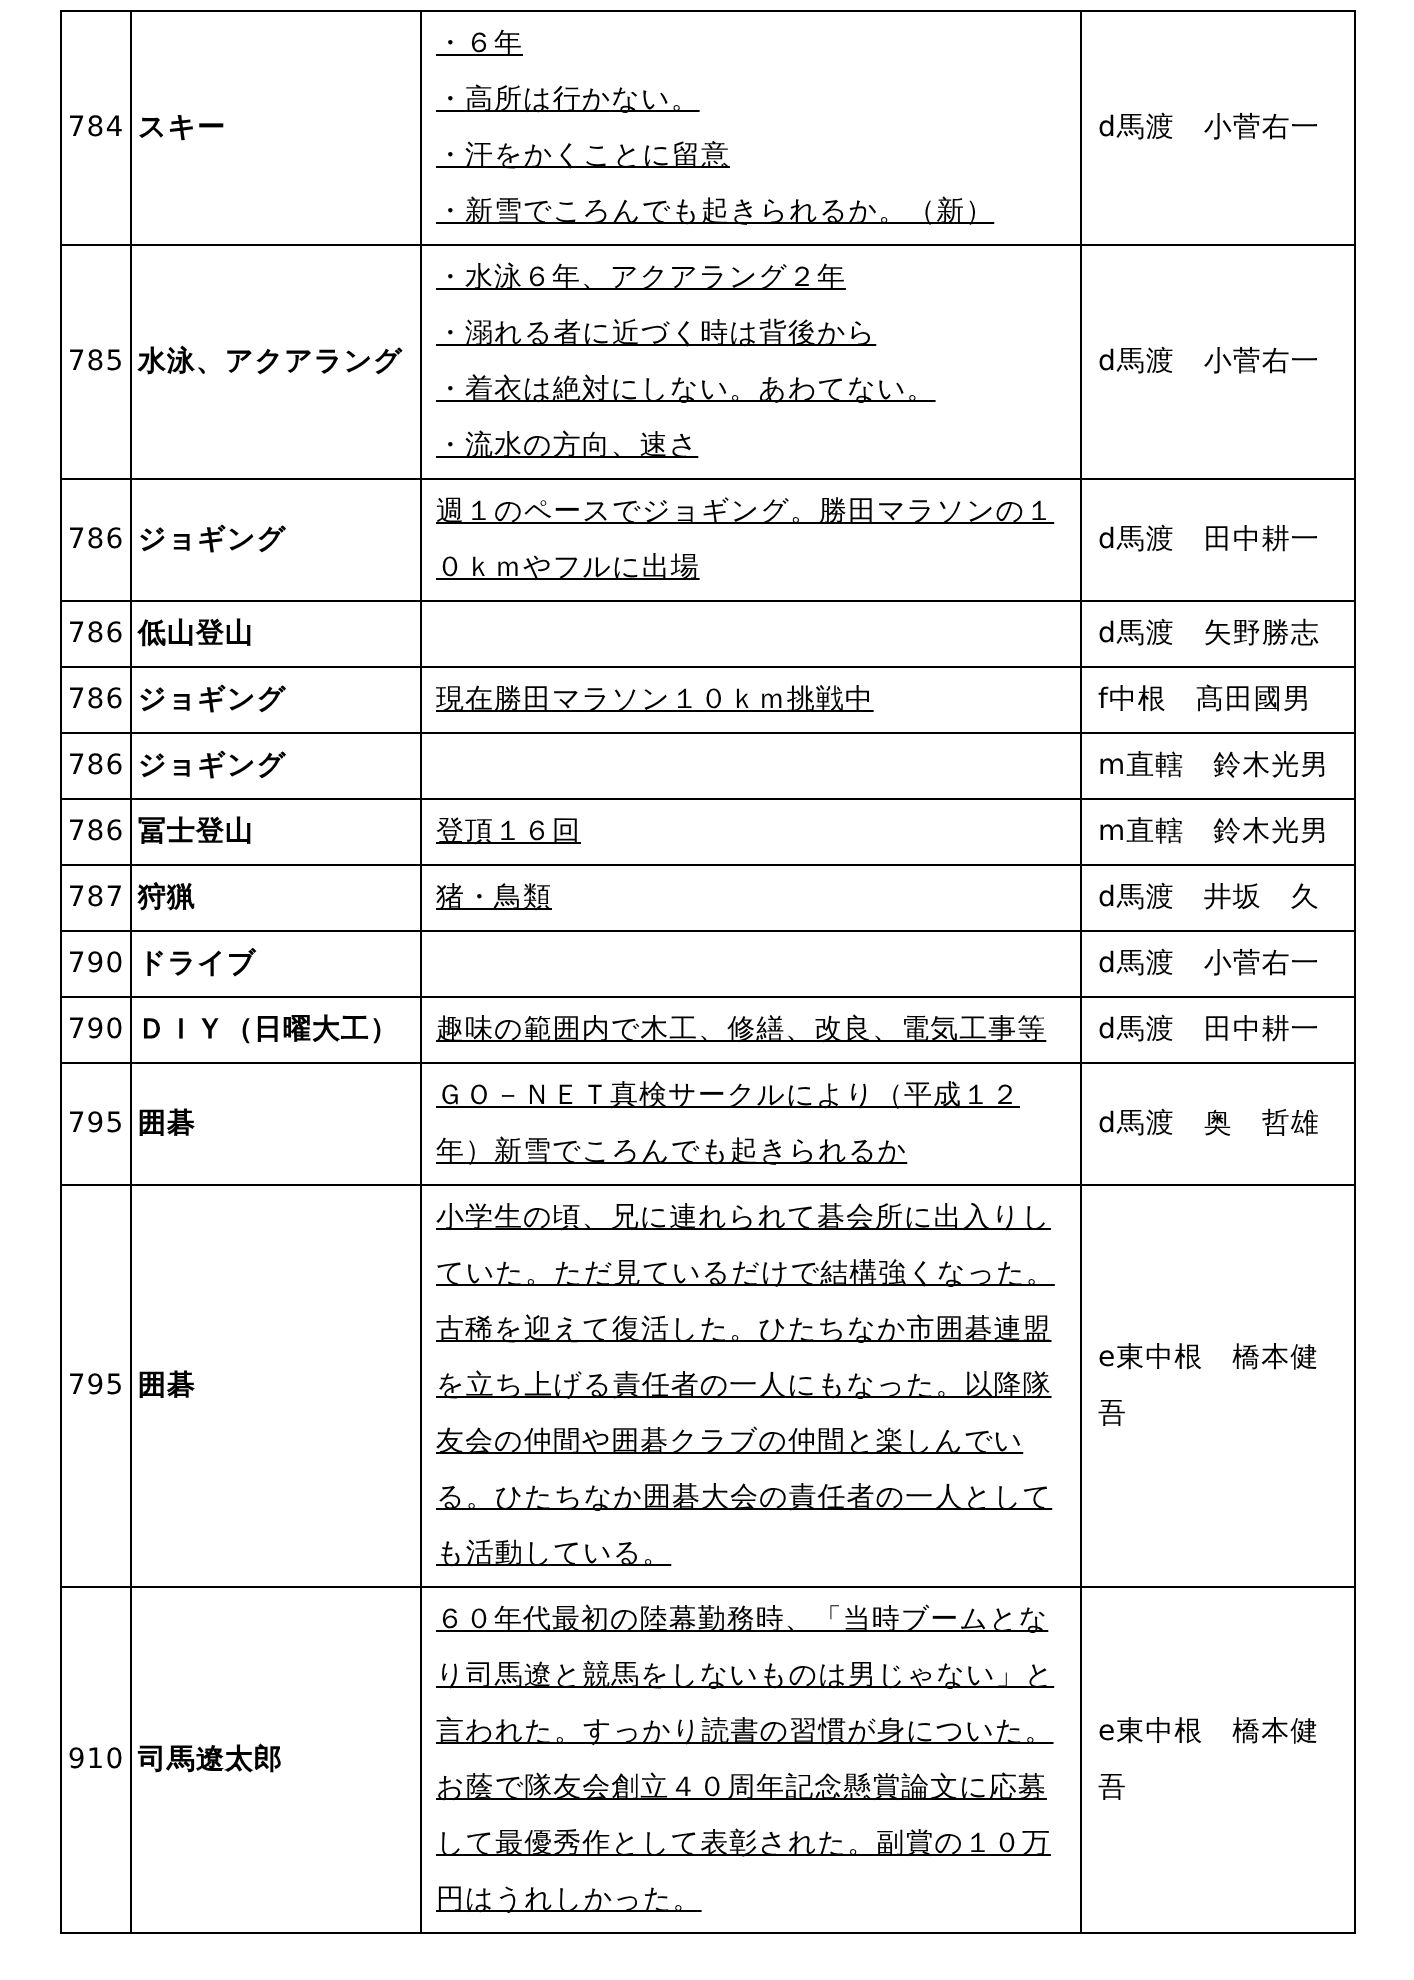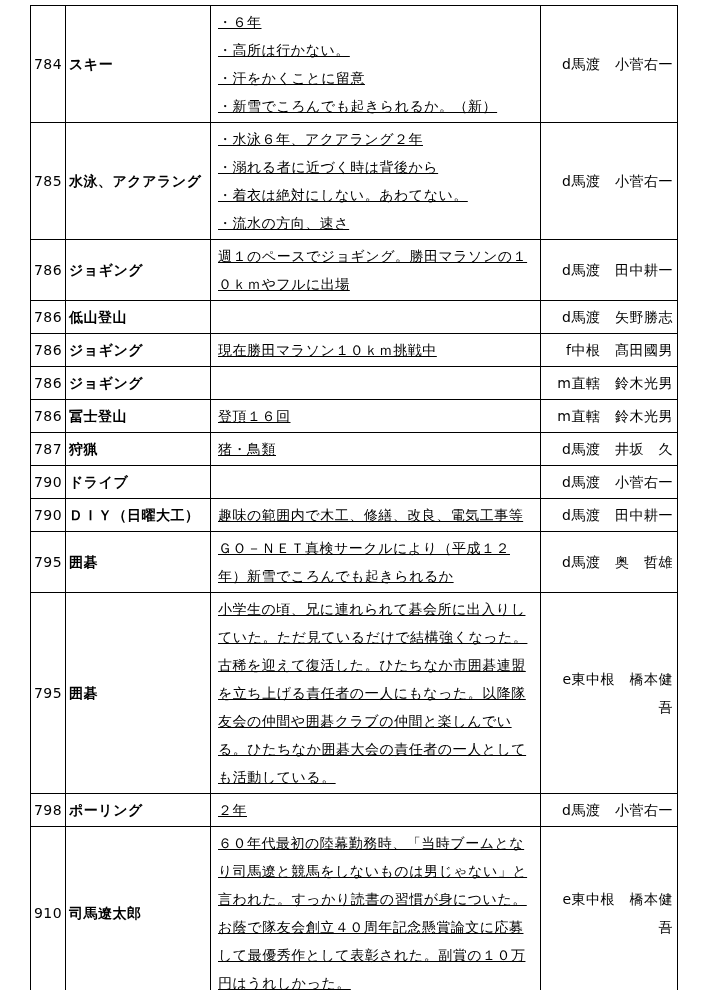--- a/index.html
+++ b/index.html
@@ -35,21 +35,21 @@
   col.c-hobby  { width: 145px; }
   col.c-desc   { width: 330px; }
   col.c-person { width: 137px; }
   td.col-id {
     text-align: center;
     padding-right: 1px;
     padding-left: 1px;
   }
   td.col-hobby { padding-left: 3px; font-weight: bold; }
   td.col-desc  { padding-left: 7px; padding-right: 5px; text-decoration: underline; }
-  td.col-person{ padding-left: 8px; text-align: right; }
+  td.col-person{ padding-left: 8px; }
   .desc-line {
     line-height: 28px;
     white-space: normal;
   }
 </style>
 </head>
 <body>
 
 <table class="hobby-table">
   <colgroup>
@@ -149,28 +149,20 @@
       </tr>
       <tr>
         <td class="col-id">795</td>
         <td class="col-hobby">囲碁</td>
         <td class="col-desc">
           <div class="desc-line">小学生の頃、兄に連れられて碁会所に出入りしていた。ただ見ているだけで結構強くなった。古稀を迎えて復活した。ひたちなか市囲碁連盟を立ち上げる責任者の一人にもなった。以降隊友会の仲間や囲碁クラブの仲間と楽しんでいる。ひたちなか囲碁大会の責任者の一人としても活動している。</div>
         </td>
         <td class="col-person">e東中根　橋本健吾</td>
       </tr>
       <tr>
-        <td class="col-id">798</td>
-        <td class="col-hobby">ポーリング</td>
-        <td class="col-desc">
-          <div class="desc-line">２年</div>
-        </td>
-        <td class="col-person">d馬渡　小菅右一</td>
-      </tr>
-      <tr>
         <td class="col-id">910</td>
         <td class="col-hobby">司馬遼太郎</td>
         <td class="col-desc">
           <div class="desc-line">６０年代最初の陸幕勤務時、「当時ブームとなり司馬遼と競馬をしないものは男じゃない」と言われた。すっかり読書の習慣が身についた。お蔭で隊友会創立４０周年記念懸賞論文に応募して最優秀作として表彰された。副賞の１０万円はうれしかった。</div>
         </td>
         <td class="col-person">e東中根　橋本健吾</td>
       </tr>
     </tbody>
 </table>
 

